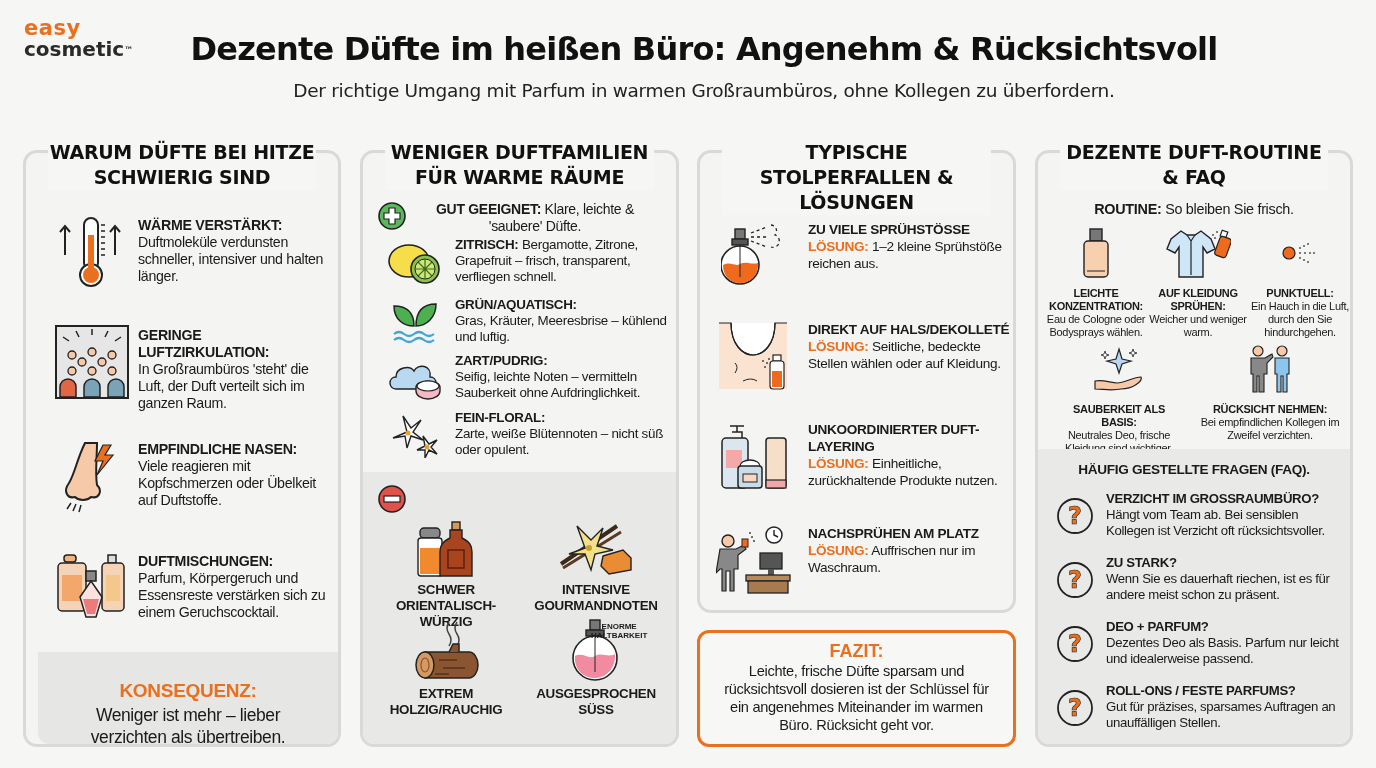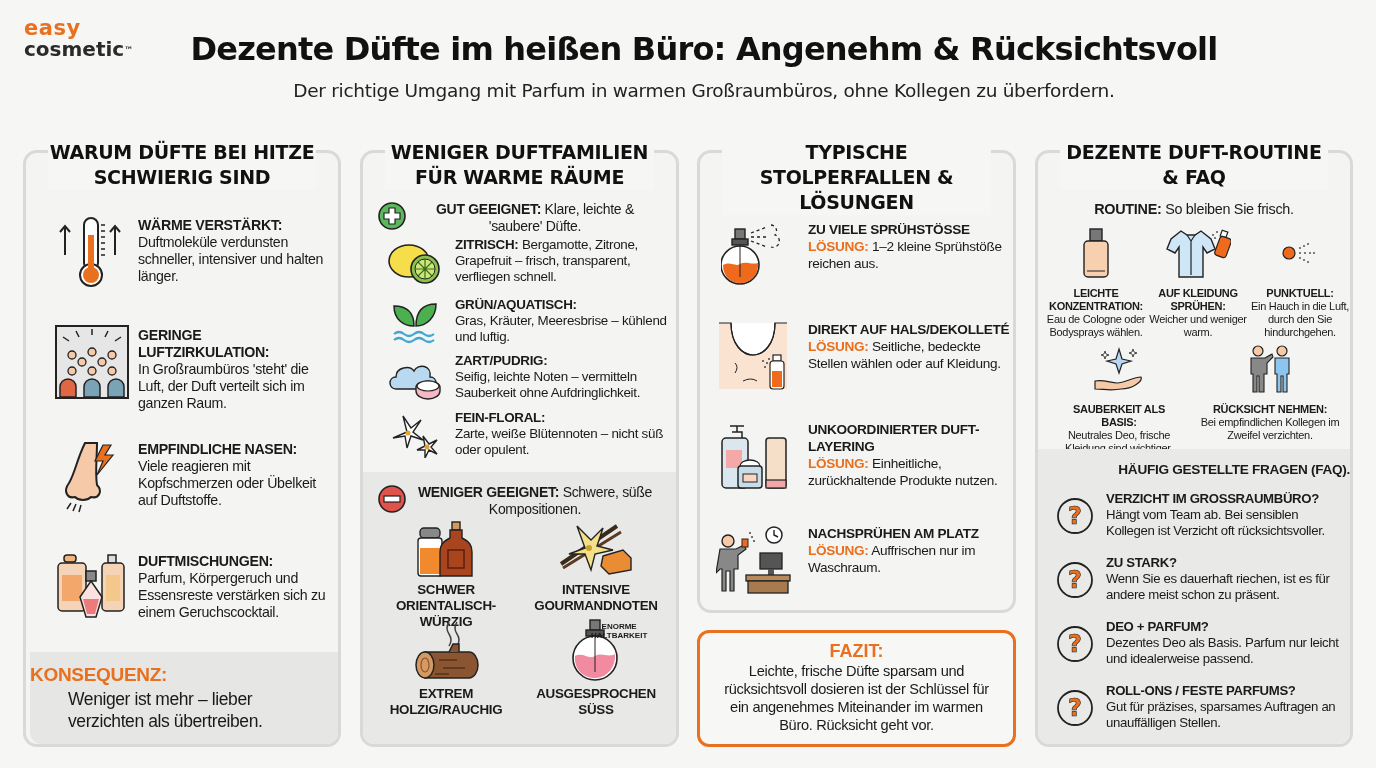--- a/index.html
+++ b/index.html
@@ -21,21 +21,21 @@
   .p3 { left: 697px; width: 319px; height: 463px; }
   .p4 { left: 1035px; width: 318px; }
 
   .ph { position: absolute; top: -13px; left: 22px; right: 22px; background: #f6f6f5; text-align: center; font-family: "DejaVu Sans", sans-serif; font-weight: bold; font-size: 19px; line-height: 25px; letter-spacing: -0.3px; color: #111; }
 
   
   .p1-item { position: absolute; left: 20px; width: 290px; display: flex; }
   .p1-item .ic { width: 92px; height: 80px; flex: none; display: flex; align-items: flex-start; justify-content: center; }
   .p1-item .tx { font-size: 14.2px; line-height: 17px; color: #1a1a1a; letter-spacing: -0.3px; margin-top: 2px; }
   .p1-item .tx .h { display: block; font-weight: bold; }
-  .p1-foot { position: absolute; left: 4px; right: 0; bottom: 0; height: 92px; background: #e6e6e5; border-radius: 0 0 11px 11px; padding-top: 12px; }
+  .p1-foot { position: absolute; left: 12px; right: 0; bottom: 0; height: 92px; background: #e6e6e5; border-radius: 0 0 11px 11px; text-align: center; padding-top: 28px; }
   .p1-foot .k { color: #e8701e; font-weight: bold; font-size: 19px; letter-spacing: -0.3px; }
   .p1-foot .t { font-size: 17.5px; line-height: 22px; color: #1a1a1a; margin-top: 2px; letter-spacing: -0.4px; }
 
   
   .gut { position: absolute; left: 14px; top: 48px; width: 290px; display: flex; }
   .gut .tx { font-size: 14px; line-height: 17px; text-align: center; margin-left: 8px; letter-spacing: -0.3px; width: 240px; }
   .p2-item { position: absolute; left: 24px; width: 290px; display: flex; }
   .p2-item .ic { width: 56px; height: 50px; flex: none; display: flex; justify-content: center; align-items: center; }
   .p2-item .tx { font-size: 13.4px; line-height: 16px; margin-left: 12px; letter-spacing: -0.3px; }
   .p2-bottom { position: absolute; left: 0; right: 0; top: 319px; bottom: 0; background: #e8e8e7; border-radius: 0 0 11px 11px; }
@@ -55,21 +55,21 @@
   .fazit { position: absolute; left: 697px; top: 630px; width: 319px; height: 117px; border: 3px solid #e8701e; border-radius: 12px; background: #f7f7f6; text-align: center; padding-top: 8px; }
   .fazit .k { color: #e8701e; font-weight: bold; font-size: 18px; line-height: 21px; }
   .fazit .t { font-size: 14.6px; line-height: 18px; letter-spacing: -0.3px; }
 
   
   .routine-h { position: absolute; top: 48px; left: 0; right: 0; text-align: center; font-size: 14.4px; letter-spacing: -0.3px; }
   .rt { position: absolute; width: 104px; text-align: center; font-size: 11px; line-height: 13px; letter-spacing: -0.3px; }
   .rt .ic { height: 56px; display: flex; justify-content: center; align-items: center; margin-bottom: 6px; }
   .rt .h { display: block; font-weight: bold; }
   .faq-area { position: absolute; left: 0; right: 0; top: 296px; bottom: 0; background: #e9e9e8; border-radius: 0 0 11px 11px; }
-  .faq-h { position: absolute; top: 13px; left: 0; right: 0; text-align: right; font-weight: bold; font-size: 13.6px; letter-spacing: -0.3px; }
+  .faq-h { position: absolute; top: 13px; left: 0; right: 0; text-align: center; font-weight: bold; font-size: 13.6px; letter-spacing: -0.3px; }
   .faq { position: absolute; left: 18px; width: 292px; display: flex; }
   .faq .ic { width: 38px; height: 38px; flex: none; margin-top: 6px; }
   .faq .tx { margin-left: 12px; font-size: 13.2px; line-height: 16px; letter-spacing: -0.35px; }
   .faq .tx .h { display: block; font-weight: bold; }
 </style>
 </head>
 <body>
 
 <div class="logo">
   <div class="l1">easy</div>
@@ -225,21 +225,20 @@
     </div>
     <div class="tx"><b>FEIN-FLORAL:</b><br><span>Zarte, weiße Blütennoten – nicht süß oder opulent.</span></div>
   </div>
 
   <div class="p2-bottom">
     <div class="wenig">
       <svg width="30" height="30" viewBox="0 0 30 30">
         <circle cx="15" cy="15" r="13" fill="#e0524a" stroke="#222" stroke-width="1.6"></circle>
         <rect x="7" y="12" width="16" height="6" fill="#fff" stroke="#222" stroke-width="1.2"></rect>
       </svg>
-      <div class="tx"><b>WENIGER GEEIGNET:</b> <span>Schwere, süße Kompositionen.</span></div>
     </div>
 
     <div class="bad" style="left:158px; top:44px">
       <div class="ic">
         <svg width="78" height="58" viewBox="0 0 78 58">
           <path d="M4 44 L60 6" stroke="#3a2a1a" stroke-width="4"></path>
           <path d="M6 48 L64 12" stroke="#5a3a20" stroke-width="3"></path>
           <path d="M28 28 L20 6 L34 20 L46 8 L40 26 L56 30 L38 34 L34 50 L28 34 L12 34Z" fill="#f5e08a" stroke="#222" stroke-width="1.4"></path>
           <circle cx="32" cy="28" r="3" fill="#c8a030"></circle>
           <path d="M46 36 L66 30 L74 38 V50 L52 54 L44 46Z" fill="#e98c34" stroke="#222" stroke-width="1.4"></path>

